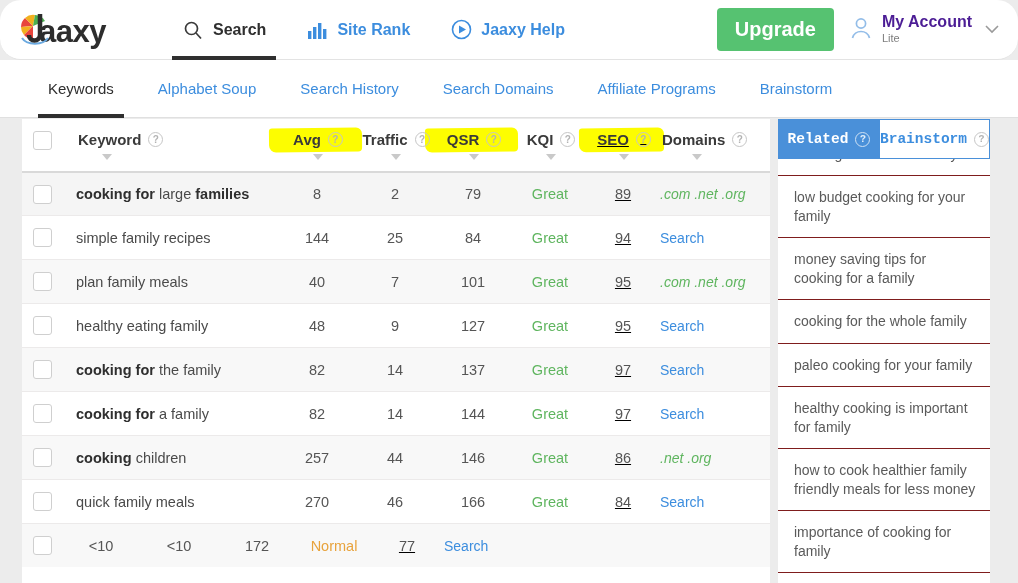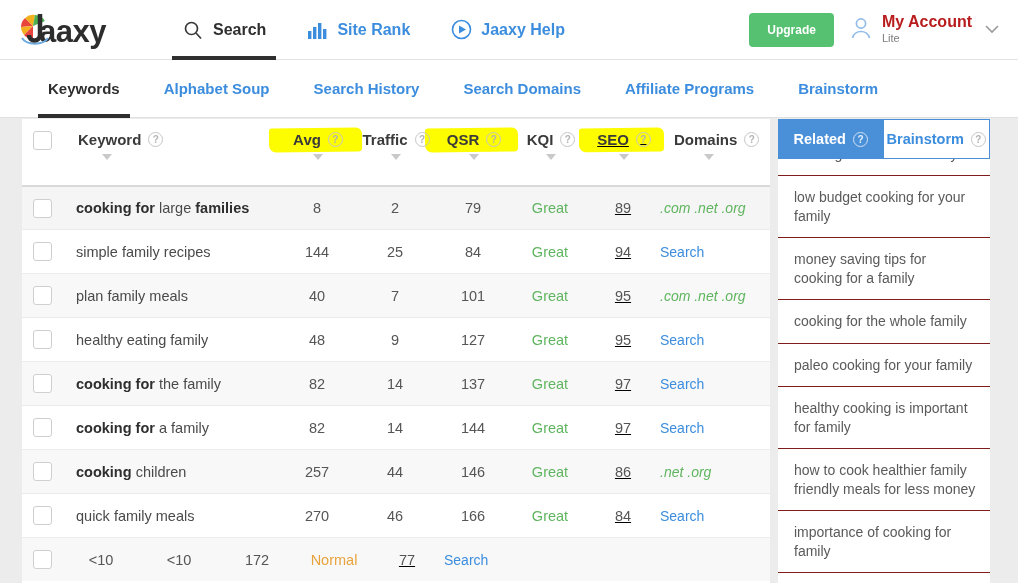--- a/index.html
+++ b/index.html
@@ -8,21 +8,21 @@
     background: #ececec;
     font-family: "Liberation Sans", sans-serif;
     overflow: hidden;
   }
 
   
   .topnav {
     position: absolute; left: 0; top: 0; width: 1018px; height: 60px;
     background: #ffffff;
     border-bottom: 1px solid #e3e3e3;
-    display: flex; align-items: center;
+    display: flex; align-items: center; border-radius: 21px;
   }
   .logo-wrap {
     display: flex; align-items: center;
     margin-left: 14px; width: 132px; height: 46px;
   }
   .logo-mark { width: 42px; height: 42px; position: relative; flex: 0 0 auto; }
   .logo-text {
     font-size: 31px; font-weight: bold; color: #2d2d2d;
     letter-spacing: -0.5px; margin-left: -17px; line-height: 1;
     padding-top: 4px;
@@ -41,59 +41,59 @@
     height: 4px; background: #2f2f2f;
   }
   .nav-ic { display: flex; align-items: center; justify-content: center; width: 22px; height: 22px; }
 
   .top-right {
     margin-left: auto; display: flex; align-items: center; gap: 14px;
     margin-right: 14px;
   }
   .upgrade-btn {
     background: #56c271; color: #fff; border: none; border-radius: 4px;
-    font-size: 12px; font-weight: bold; padding: 10px 18px; cursor: pointer;
+    font-size: 20px; font-weight: bold; padding: 10px 18px; cursor: pointer;
     font-family: "Liberation Sans", sans-serif;
   }
   .account {
     display: flex; align-items: center; gap: 8px; cursor: pointer;
     padding-right: 4px;
   }
   .acct-text { line-height: 1.05; }
-  .acct-name { font-size: 16px; font-weight: bold; color: #b91c1c; }
+  .acct-name { font-size: 16px; font-weight: bold; color: #4c1d95; }
   .acct-sub { font-size: 11px; color: #7d7d7d; margin-top: 2px; }
   .chev { color: #9a9a9a; font-size: 13px; margin-left: 4px; }
 
   
   .subnav {
     position: absolute; left: 0; top: 60px; width: 1018px; height: 58px;
     background: #ffffff; border-bottom: 1px solid #e0e0e0;
     display: flex; align-items: center; padding-left: 26px;
   }
   .subtab {
     position: relative; height: 58px; display: flex; align-items: center;
-    padding: 0 22px; font-size: 15px; color: #3c8dde; font-weight: bold;
+    padding: 0 22px; font-size: 15px; color: #3c8dde; font-weight: normal;
     cursor: pointer; white-space: nowrap; text-align: center;
   }
   .subtab.active { color: #2f2f2f; }
   .subtab.active::after {
     content: ""; position: absolute; left: 12px; right: 12px; bottom: 0;
     height: 4px; background: #2f2f2f;
   }
 
   
   .main { position: absolute; left: 0; top: 119px; width: 1018px; height: 464px; }
 
   .table-panel {
     position: absolute; left: 22px; top: 0; width: 748px; height: 464px;
     background: #ffffff; overflow: hidden;
   }
 
   .thead {
-    display: flex; align-items: flex-start; height: 66px;
+    display: flex; align-items: flex-start; height: 52px;
     padding-top: 12px; background: #fff;
   }
   .tr {
     display: flex; align-items: center; height: 44px;
     border-top: 1px solid #eceaea;
   }
   .tr.alt { background: #f8f8f8; }
   .tr.first { background: #f5f5f5; border-top: 2px solid #d9d9d9; }
 
   .c-check { width: 40px; flex: 0 0 40px; display: flex; justify-content: center; }
@@ -145,21 +145,21 @@
   .dom-link { font-size: 14px; color: #3c8dde; cursor: pointer; }
 
   
   .side-panel {
     position: absolute; left: 778px; top: 0; width: 212px; height: 464px;
     background: #ffffff; overflow: hidden;
   }
   .side-tabs { display: flex; height: 40px; position: relative; z-index: 5; }
   .side-tab {
     flex: 1; display: flex; align-items: center; justify-content: center; gap: 7px;
-    font-size: 14.5px; font-weight: bold; cursor: pointer;
+    font-size: 14.5px; font-weight: bold; cursor: pointer; font-family: Liberation Mono, monospace;
   }
   .side-tab.active { background: #4a90d9; color: #ffffff; }
   .side-tab.inactive {
     background: #ffffff; color: #3c8dde;
     border: 1px solid #4a90d9; border-left: none;
   }
   .side-tab .qmark2 {
     width: 15px; height: 15px; border-radius: 50%; font-size: 10px;
     display: inline-flex; align-items: center; justify-content: center; flex: 0 0 auto;
   }
@@ -302,21 +302,21 @@
       </div>
       <div class="c-seo">
         <div class="hcell">
           <span class="hl-mark"></span>
           <span class="hlabel">SEO</span>
           <span class="qmark">?</span>
           <span class="caret"></span>
         </div>
       </div>
       <div class="c-dom">
-        <div class="hcell" style="justify-content:flex-start;margin-left:12px;">
+        <div class="hcell" style="justify-content:flex-start;">
           <span class="hlabel">Domains</span>
           <span class="qmark">?</span>
           <span class="caret" style="left:36px;"></span>
         </div>
       </div>
     </div>
 
     <div id="tbody">
         <div class="tr first">
           <div class="c-check">

